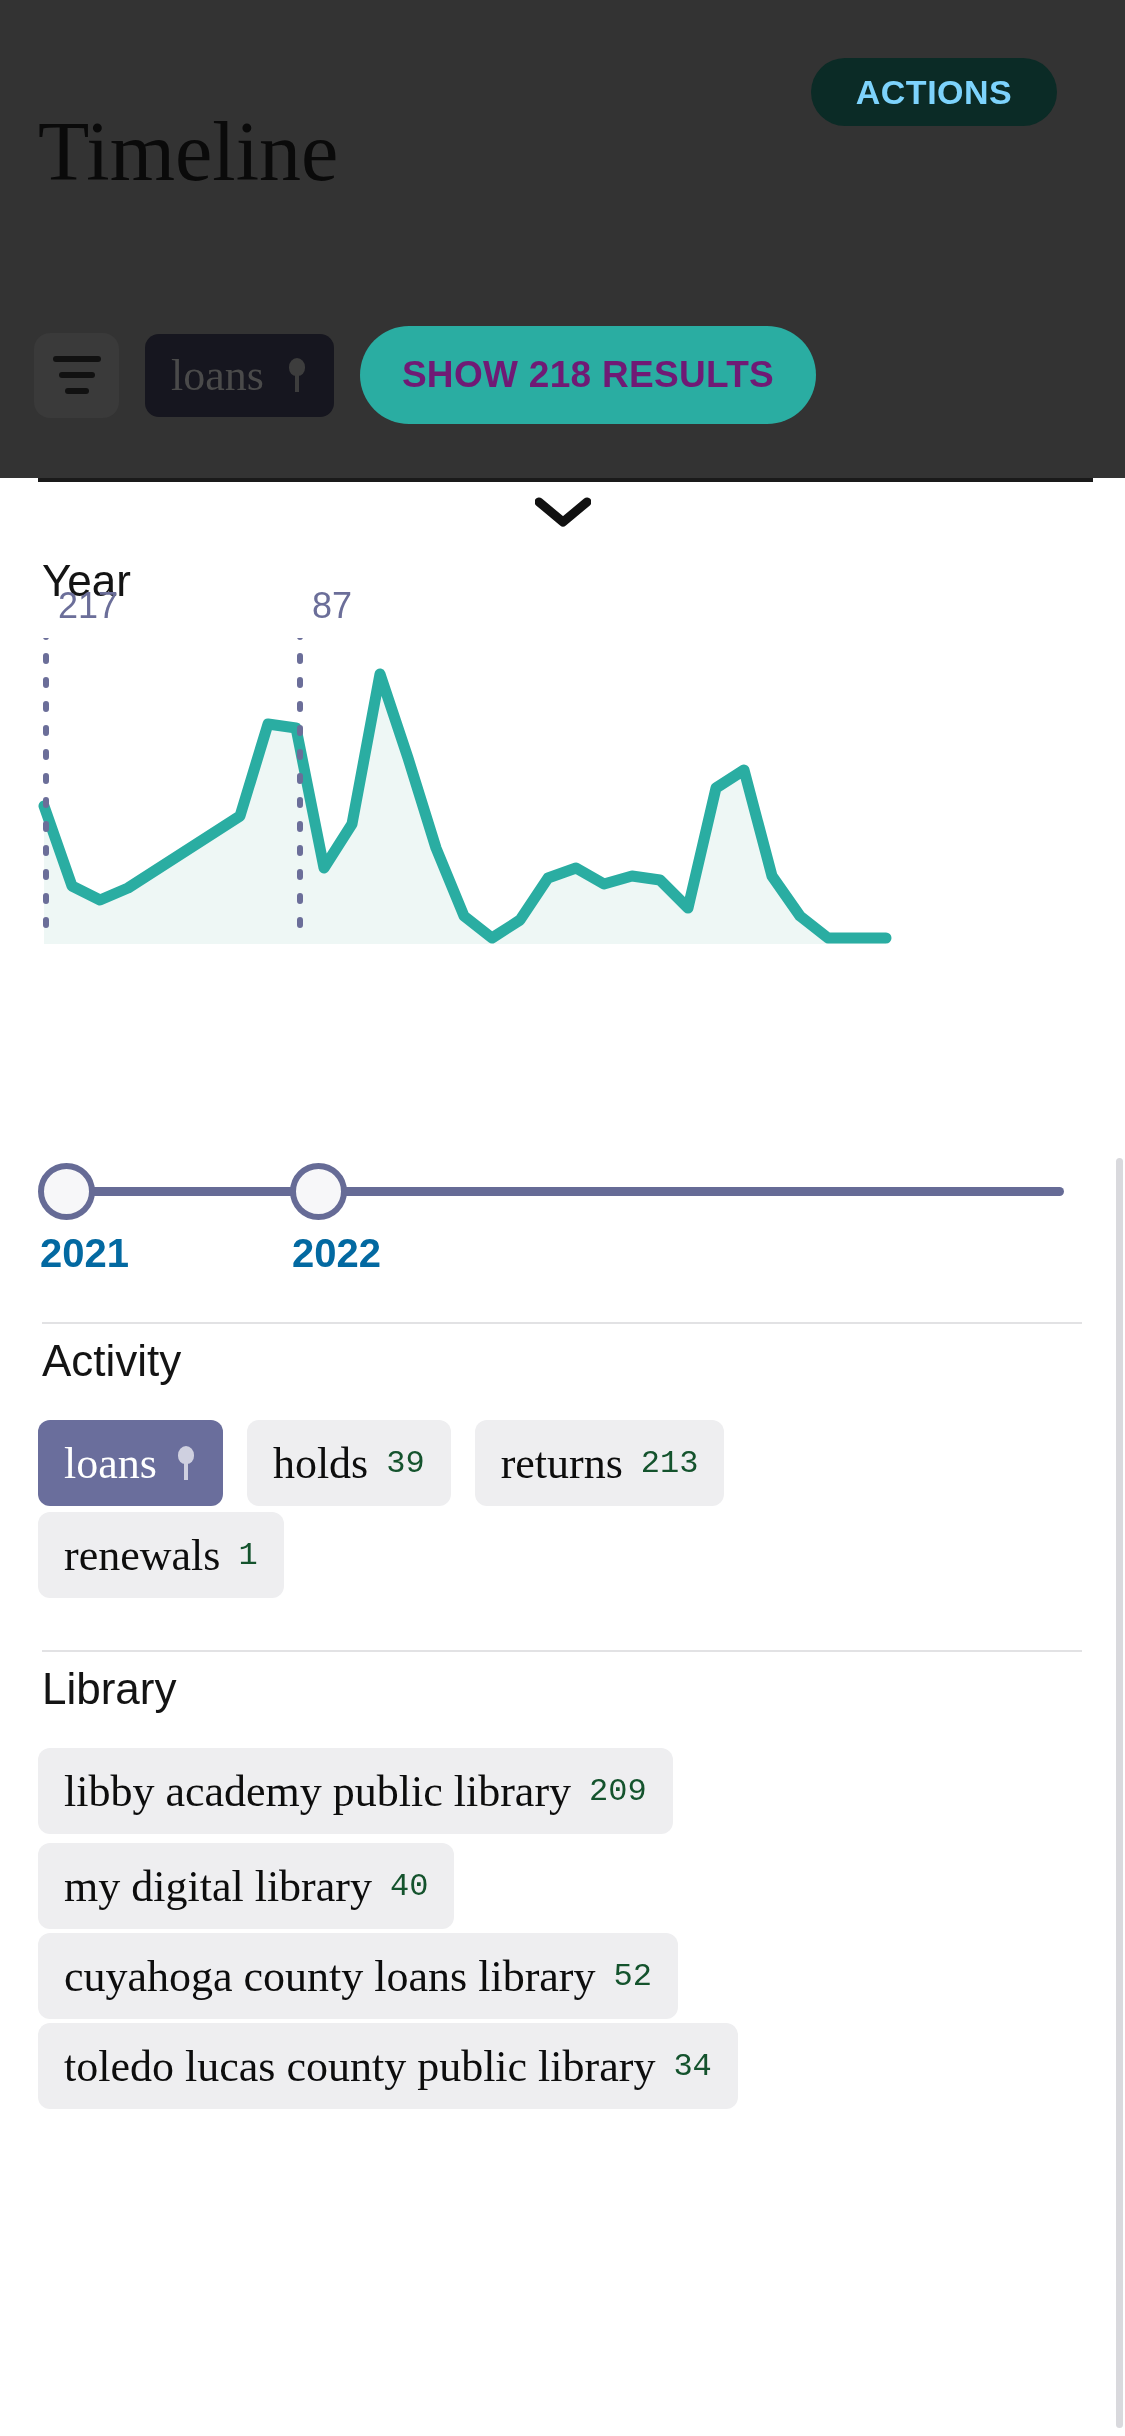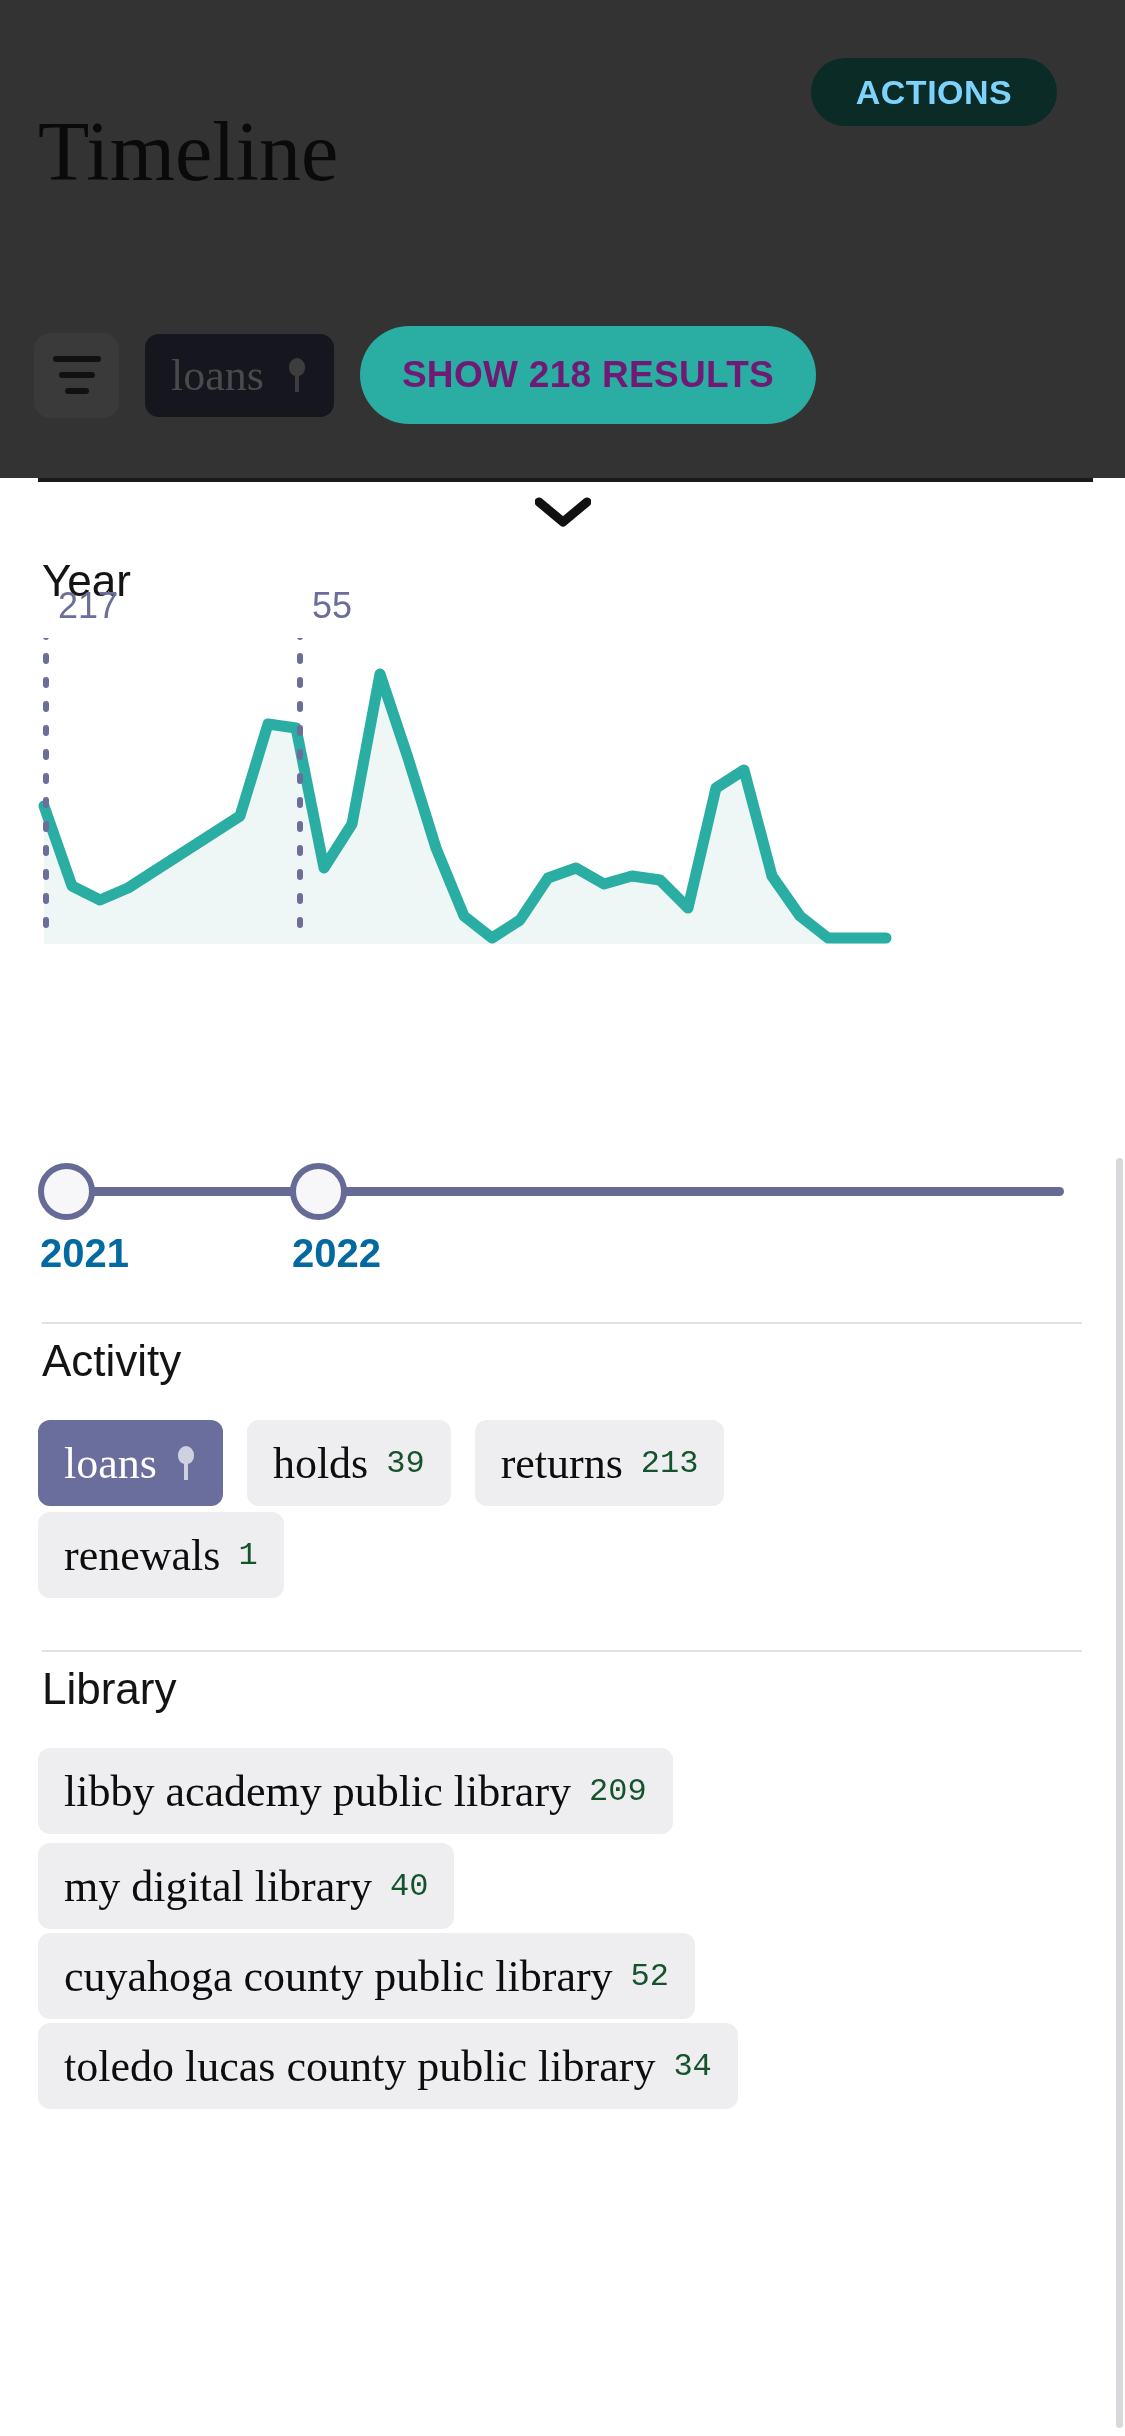--- a/index.html
+++ b/index.html
@@ -221,21 +221,21 @@
     <div class="chevron">
       <svg width="56" height="34" viewBox="0 0 56 34">
         <path d="M4 6 L28 26 L52 6" fill="none" stroke="#111" stroke-width="9" stroke-linecap="round" stroke-linejoin="round"></path>
       </svg>
     </div>
 
     <div class="sect-title" style="top:78px">Year</div>
 
     <div class="chart-wrap">
       <div class="val-label val-131">217</div>
-      <div class="val-label val-87">55</div>
+      <div class="val-label val-87">87</div>
 
       <svg width="1125" height="330" viewBox="0 0 1125 330">
 
         <path d="M44,168 L72,248 L100,262 L128,250 L156,232 L184,214 L212,196 L240,178
                  L268,86 L296,90 L324,230 L352,186 L380,36 L408,120 L436,210 L464,278
                  L492,300 L520,282 L548,240 L576,230 L604,246 L632,238 L660,242 L688,270
                  L716,150 L744,132 L772,238 L800,278 L828,300 L886,300 L886,306 L44,306 Z" fill="#eef7f5" stroke="none"></path>
 
         <path d="M44,168 L72,248 L100,262 L128,250 L156,232 L184,214 L212,196 L240,178
                  L268,86 L296,90 L324,230 L352,186 L380,36 L408,120 L436,210 L464,278
@@ -289,21 +289,21 @@
       <span class="name">libby academy public library</span>
       <span class="cnt">209</span>
     </div>
 
     <div class="chip lib-chip" style="top:1365px">
       <span class="name">my digital library</span>
       <span class="cnt">40</span>
     </div>
 
     <div class="chip lib-chip" style="top:1455px">
-      <span class="name">cuyahoga county public library</span>
+      <span class="name">cuyahoga county loans library</span>
       <span class="cnt">52</span>
     </div>
 
     <div class="chip lib-chip" style="top:1545px">
       <span class="name">toledo lucas county public library</span>
       <span class="cnt">34</span>
     </div>
 
     <div class="scrollbar"></div>
   </div>

